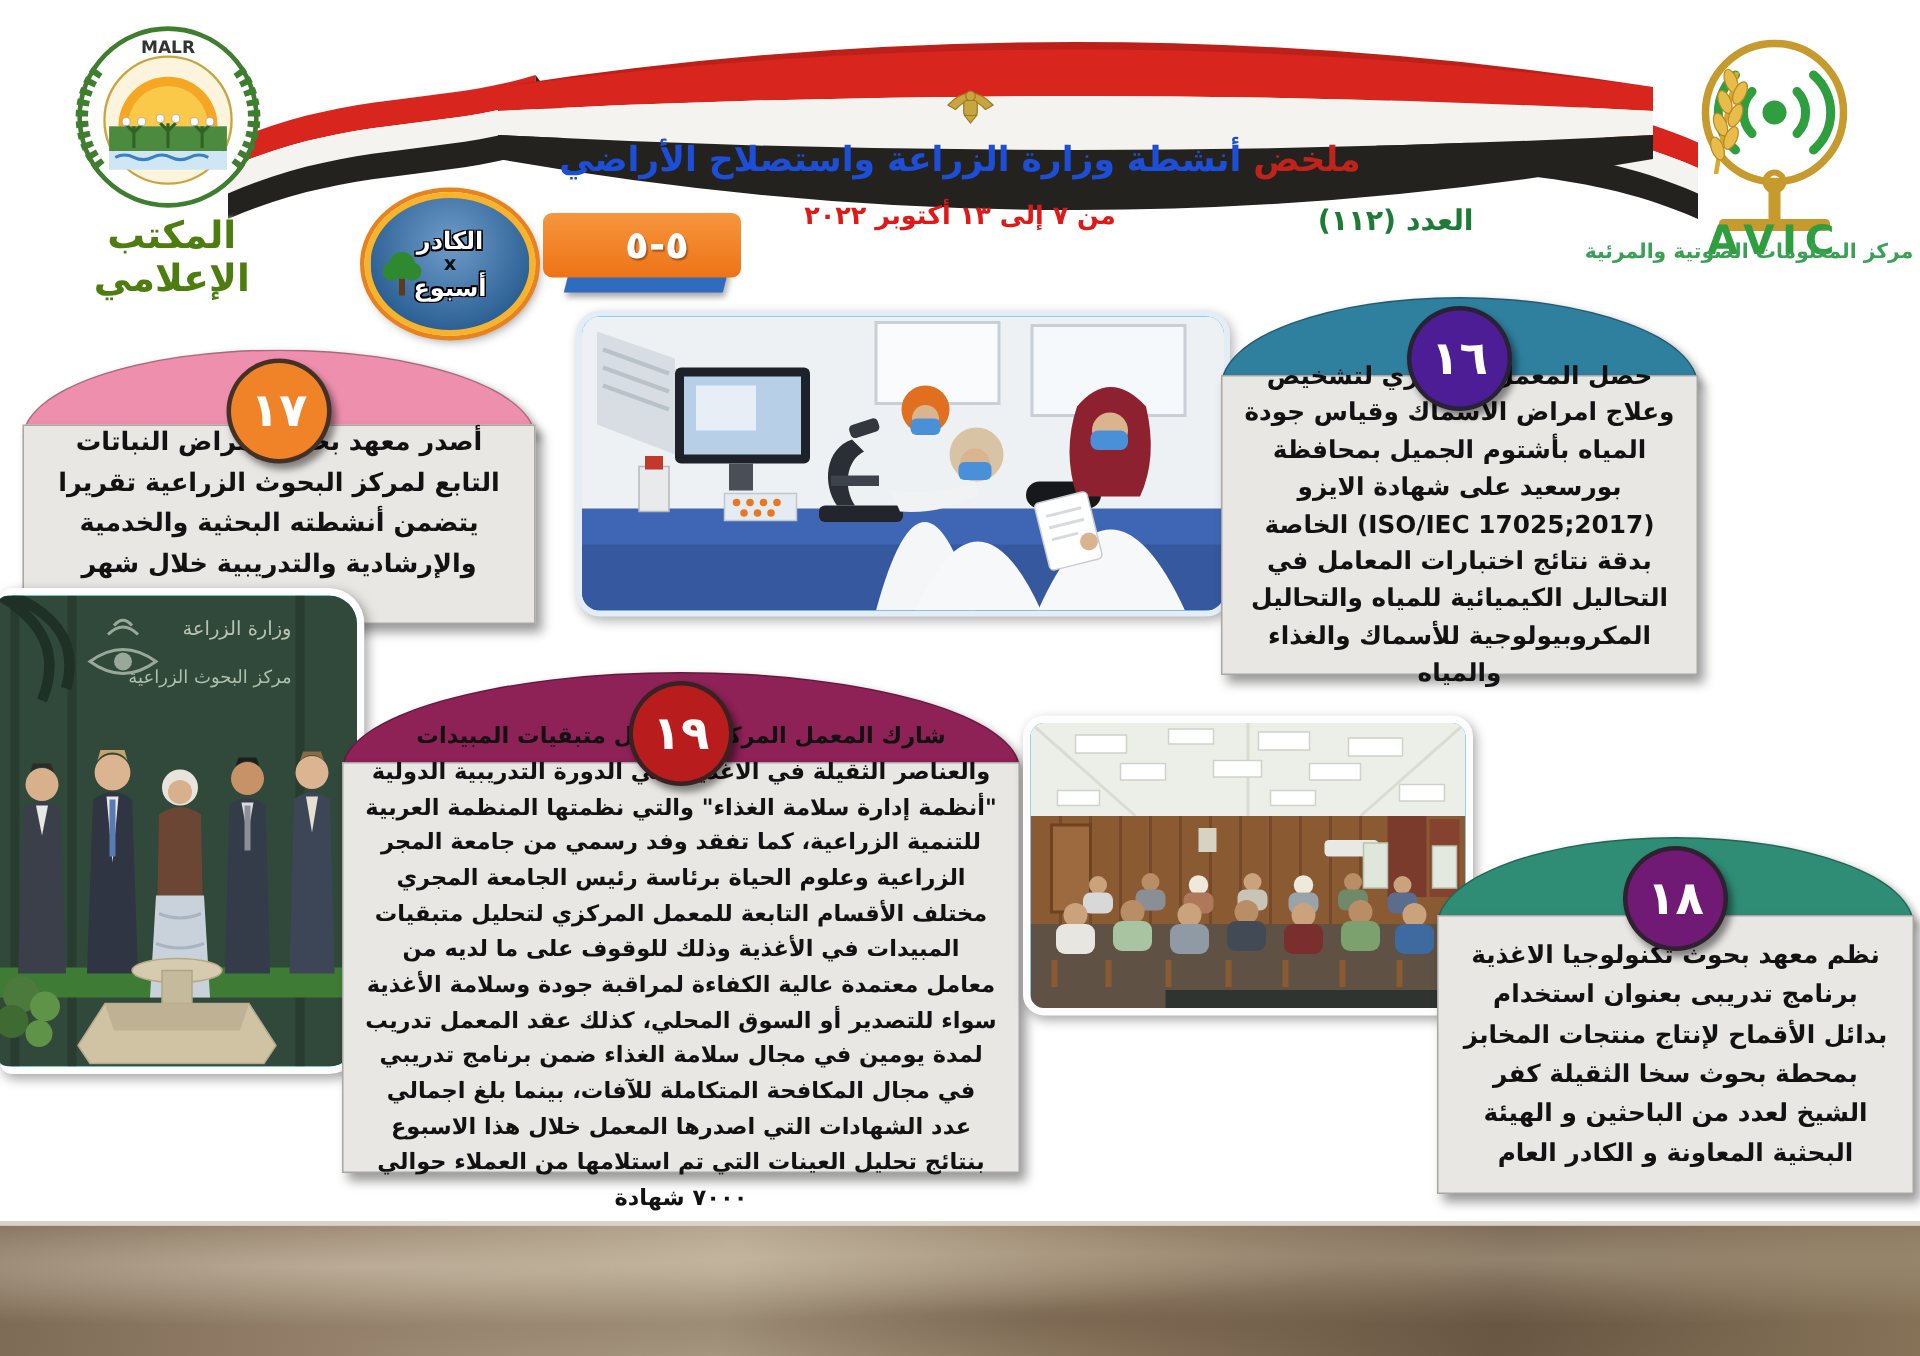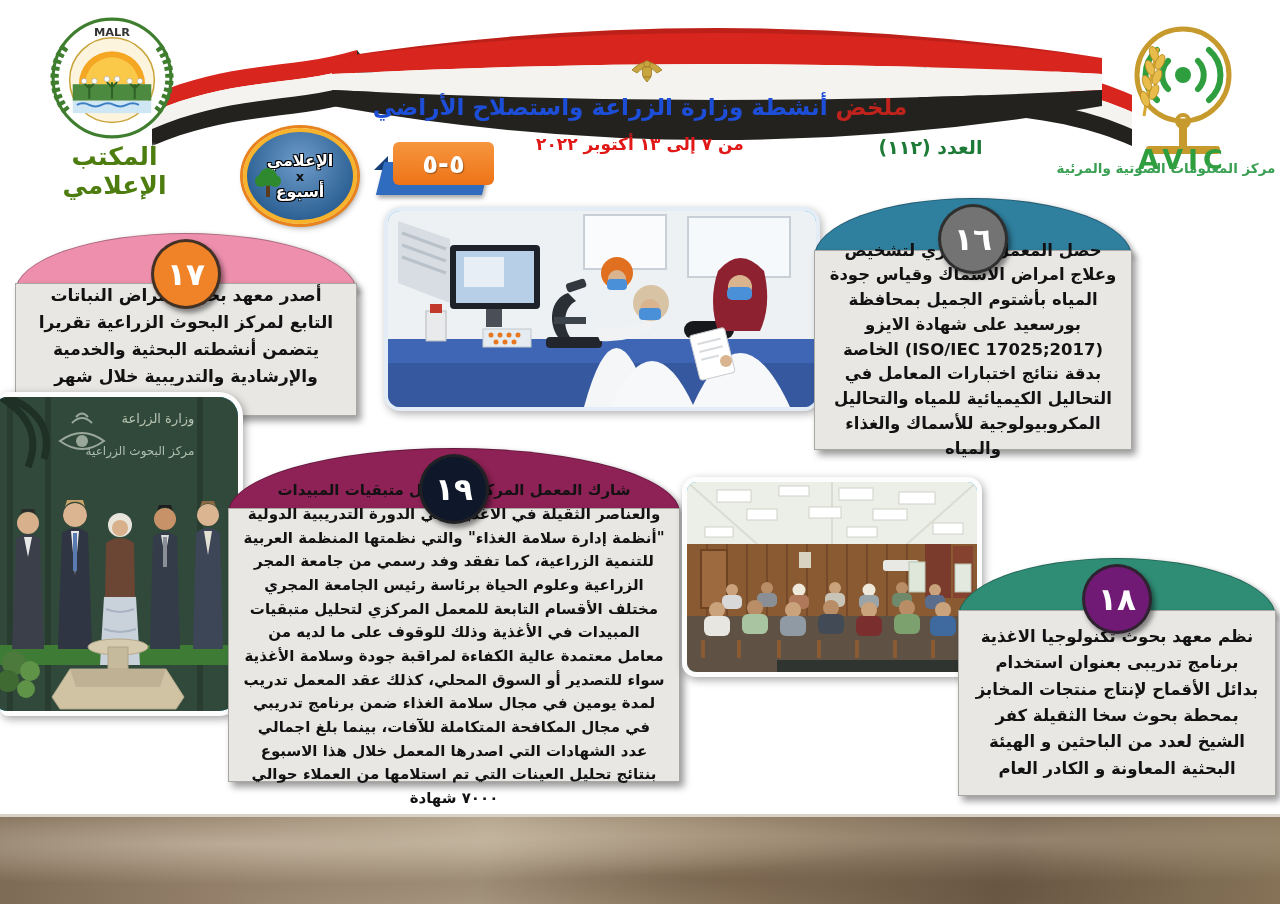--- a/index.html
+++ b/index.html
@@ -30,62 +30,62 @@
   .week-badge .w1,.week-badge .w3{color:#fff;font-weight:bold;font-size:16px;line-height:1.1;
     text-shadow:1px 1px 0 #000,-1px -1px 0 #000,1px -1px 0 #000,-1px 1px 0 #000;}
   .week-badge .w2{color:#101010;font-weight:bold;font-size:13px;line-height:1;}
   .badge-tree{position:absolute;left:7px;top:33px;width:28px;height:34px;}
 
   .page-badge{position:absolute;left:380px;top:142px;width:116px;height:56px;}
   .page-badge .ribbon{position:absolute;left:0;top:20px;width:106px;height:33px;
     background:#2f6bbf;transform:skewX(-14deg);box-shadow:2px 3px 4px rgba(0,0,0,.35);}
   .page-badge .fold{position:absolute;left:-6px;top:14px;width:0;height:0;
     border-left:14px solid transparent;border-bottom:14px solid #173f7a;}
-  .page-badge .tag{position:absolute;right:2px;top:0;width:101px;height:43px;border-radius:6px;
+  .page-badge .tag{position:absolute;right:2px;top:0;width:112px;height:43px;border-radius:6px;
     background:linear-gradient(#f6963e,#ee7317);display:flex;align-items:center;justify-content:center;
     color:#fff;font-size:26px;font-weight:bold;
-    text-shadow:1px 1px 1px rgba(0,0,0,.35);}
+    text-shadow:1px 1px 1px rgba(0,0,0,.35);padding-left:20px;}
 
   
   .card{position:absolute;}
   .card-arch{position:absolute;left:0;right:0;top:0;height:58px;
     border-radius:50% 50% 0 0 / 100% 100% 0 0;border:1px solid rgba(0,0,0,.28);border-bottom:none;
     box-shadow:3px 2px 5px rgba(0,0,0,.3);}
   .card-body{position:absolute;left:0;right:0;bottom:0;background:#e8e7e4;
     border:1px solid #a9a7a2;box-shadow:4px 5px 7px rgba(0,0,0,.4);
     display:flex;align-items:center;justify-content:center;}
   .card-text{direction:rtl;text-align:center;font-weight:bold;color:#121212;padding:8px 14px;}
   .num-circle{position:absolute;left:50%;top:6px;transform:translateX(-50%);
     width:64px;height:64px;border-radius:50%;border:3px solid rgba(35,35,35,.85);
     display:flex;align-items:center;justify-content:center;color:#fff;font-size:31px;font-weight:bold;
     box-shadow:3px 4px 5px rgba(0,0,0,.45);z-index:4;}
 
   .card16{left:814px;top:198px;width:318px;height:252px;}
   .card16 .card-arch{background:#2f7f9e;}
   .card16 .card-body{top:52px;}
   .card16 .card-text{font-size:16.5px;line-height:1.5;}
-  .card16 .num-circle{background:#737373;}
+  .card16 .num-circle{background:#4c1d95;}
 
   .card17{left:15px;top:233px;width:342px;height:183px;}
   .card17 .card-arch{background:#ee8fae;}
   .card17 .card-body{top:50px;}
   .card17 .card-text{font-size:17px;line-height:1.6;}
   .card17 .num-circle{background:#f08228;}
 
   .card18{left:958px;top:558px;width:318px;height:238px;}
   .card18 .card-arch{background:#2f8d76;}
   .card18 .card-body{top:52px;}
   .card18 .card-text{font-size:16.5px;line-height:1.6;}
   .card18 .num-circle{background:#701a75;}
 
   .card19{left:228px;top:448px;width:452px;height:334px;}
   .card19 .card-arch{height:64px;background:#8e2155;}
   .card19 .card-body{top:60px;}
   .card19 .card-text{font-size:15px;line-height:1.58;}
-  .card19 .num-circle{background:#0f172a;}
+  .card19 .num-circle{background:#b91c1c;}
 
   
   .photo{position:absolute;overflow:hidden;background:#0ea5e9;}
   .photo-lab{left:384px;top:207px;width:428px;height:196px;border:4px solid #e4edf5;
     border-radius:16px;box-shadow:2px 3px 8px rgba(0,0,0,.3);}
   .photo-delegation{left:0px;top:392px;width:238px;height:314px;border:5px solid #fdfdfd;
     border-left:none;border-radius:8px 24px 24px 8px;box-shadow:2px 3px 8px rgba(0,0,0,.35);}
   .photo-seminar{left:682px;top:477px;width:290px;height:190px;border:5px solid #fdfdfd;
     border-radius:14px;box-shadow:2px 3px 8px rgba(0,0,0,.35);}
 
@@ -192,21 +192,21 @@
   </div>
   <div class="issue">العدد (١١٢)</div>
 
   <div class="week-badge">
     <svg class="badge-tree" viewBox="0 0 28 34">
       <rect x="12" y="20" width="4" height="12" fill="#5b3a1e"></rect>
       <circle cx="14" cy="12" r="9" fill="#2f8a2f"></circle>
       <circle cx="7" cy="16" r="6" fill="#2f8a2f"></circle>
       <circle cx="21" cy="16" r="6" fill="#2f8a2f"></circle>
     </svg>
-    <div class="w1">الإعلامي</div>
+    <div class="w1">الكادر</div>
     <div class="w2">x</div>
     <div class="w3">أسبوع</div>
   </div>
 
   <div class="page-badge">
     <div class="fold"></div>
     <div class="ribbon"></div>
     <div class="tag">٥-٥</div>
   </div>
 

